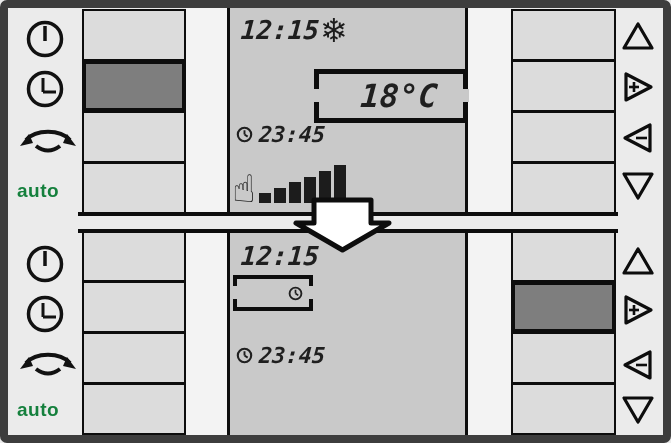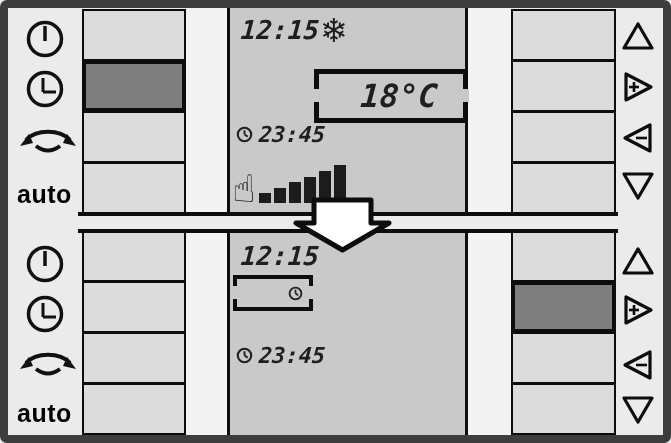--- a/index.html
+++ b/index.html
@@ -49,21 +49,21 @@
   .bars{display:flex;align-items:flex-end;gap:3px;padding-bottom:5px;}
   .bars .bar{width:12px;background:#1c1c1c;}
   .statbox{
     position:absolute;left:3px;top:46px;width:80px;height:36px;
     border:4px solid #0d0d0d;box-sizing:border-box;
   }
   .statbox .notch{background:#c9c9c9;}
   .statclk{position:absolute;right:6px;top:7px;}
   
   .sideicon{position:absolute;z-index:3;}
-  .autolbl{position:absolute;font-weight:bold;font-size:25px;color:#000000;
+  .autolbl{position:absolute;font-weight:bold;font-size:19px;color:#15803d;
     letter-spacing:.5px;z-index:3;}
   
   .tri{position:absolute;left:620px;z-index:3;}
   .arrow{position:absolute;left:290px;top:197px;z-index:40;}
 </style>
 </head>
 <body>
 
 <div class="stage">
 

